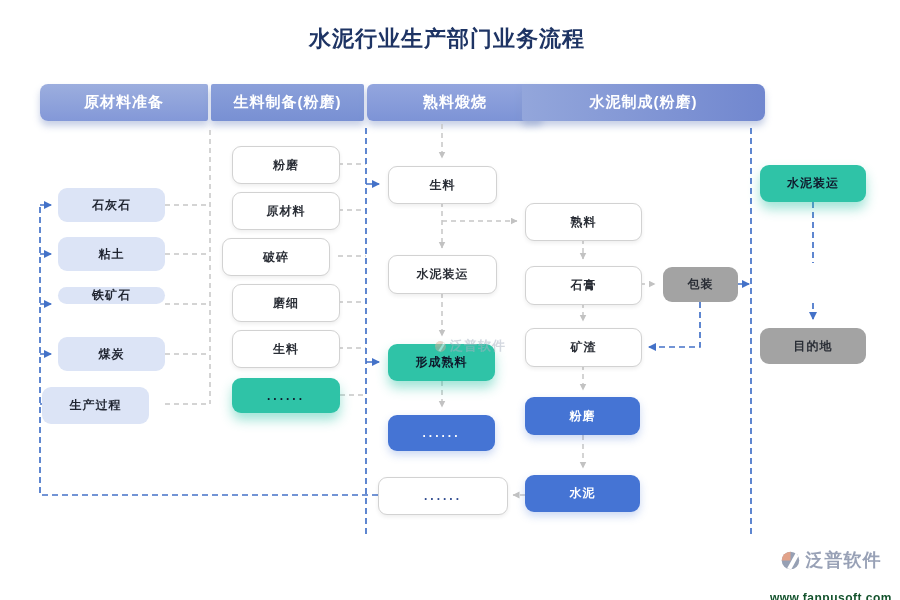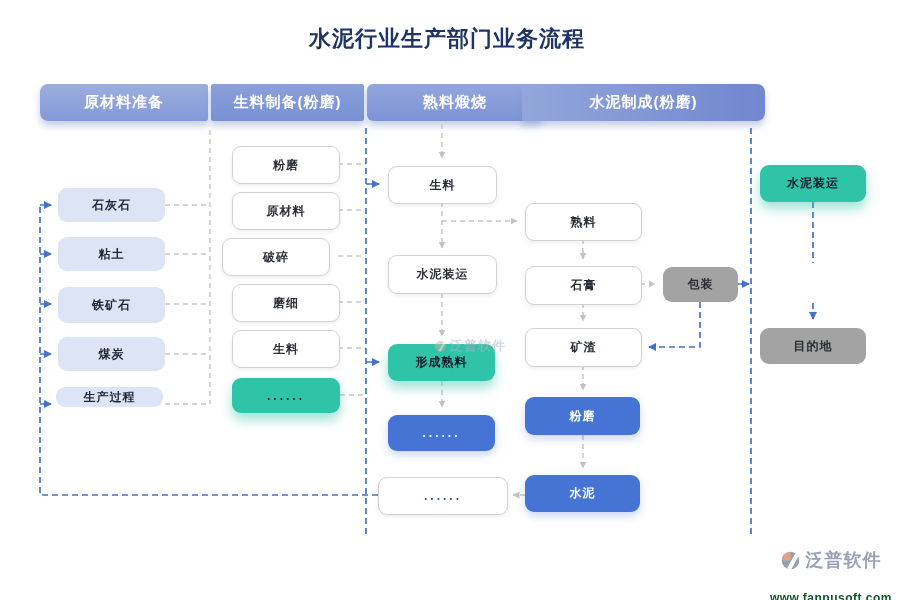--- a/index.html
+++ b/index.html
@@ -105,23 +105,23 @@
 
       <path d="M700,302 V347 H649" marker-end="url(#ab)"></path>
       <path d="M738,284 H749" marker-end="url(#ab)"></path>
       <path d="M813,202 V263"></path>
       <path d="M813,303 V319" marker-end="url(#ab)"></path>
     </g>
   </svg>
 
   <div class="node light" style="left:58px;top:188px;width:107px;height:34px">石灰石</div>
   <div class="node light" style="left:58px;top:237px;width:107px;height:34px">粘土</div>
-  <div class="node light" style="left:58px;top:287px;width:107px;height:36px">铁矿石</div>
+  <div class="node light" style="left:58px;top:287px;width:107px;height:17px">铁矿石</div>
   <div class="node light" style="left:58px;top:337px;width:107px;height:34px">煤炭</div>
-  <div class="node light" style="left:56px;top:387px;width:107px;height:20px">生产过程</div>
+  <div class="node light" style="left:42px;top:387px;width:107px;height:37px">生产过程</div>
 
   <div class="node white" style="left:232px;top:146px;width:106px;height:36px">粉磨</div>
   <div class="node white" style="left:232px;top:192px;width:106px;height:36px">原材料</div>
   <div class="node white" style="left:222px;top:238px;width:106px;height:36px">破碎</div>
   <div class="node white" style="left:232px;top:284px;width:106px;height:36px">磨细</div>
   <div class="node white" style="left:232px;top:330px;width:106px;height:36px">生料</div>
   <div class="node teal dots" style="left:232px;top:378px;width:108px;height:35px">......</div>
 
   <div class="node white" style="left:388px;top:166px;width:107px;height:36px">生料</div>
   <div class="node white" style="left:388px;top:255px;width:107px;height:37px">水泥装运</div>

